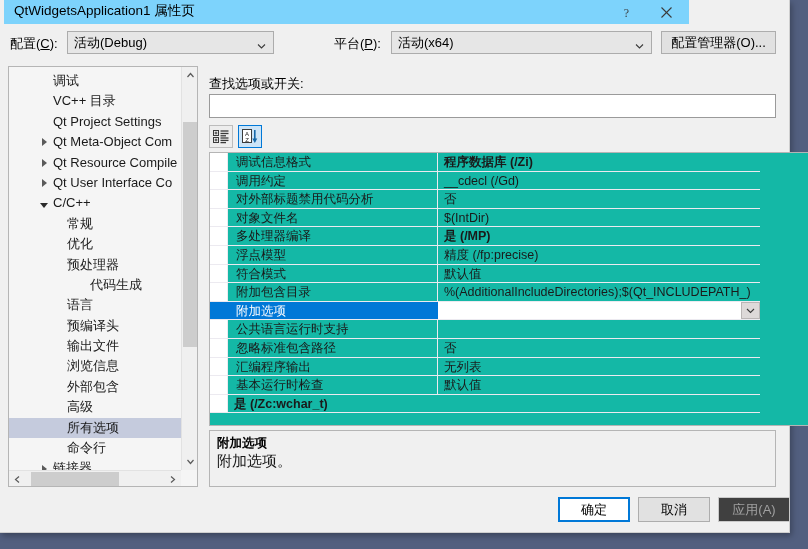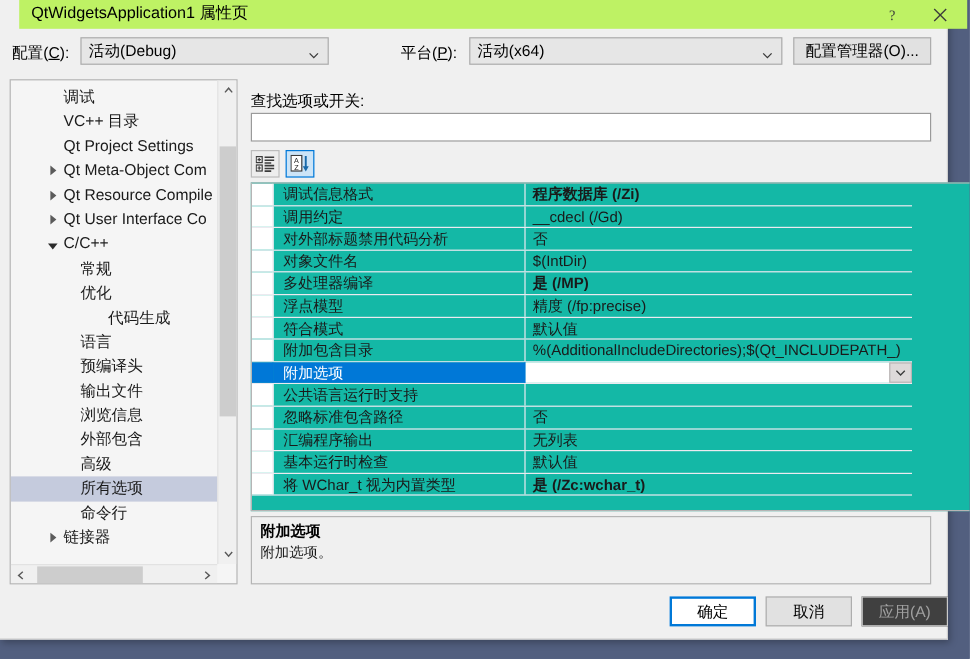--- a/index.html
+++ b/index.html
@@ -23,22 +23,22 @@
     position: absolute; left: 0; top: 0;
     width: 790px; height: 533px;
     background: #f0f0f0;
     border: 1px solid #cfcfcf;
     border-top: none; border-left: none;
     box-shadow: 2px 3px 6px rgba(0,0,0,0.28);
   }
 
   
   .titlebar {
-    position: absolute; left: 16px; top: 0; width: 790px; height: 24px;
-    background: #bef264;
+    position: absolute; left: 4px; top: 0; width: 685px; height: 24px;
+    background: #7dd3fc;
   }
   .title-text {
     position: absolute; left: 10px; top: 1px;
     font-size: 13.5px; color: #000000;
     line-height: 20px; white-space: nowrap;
   }
   .win-btn {
     position: absolute; top: 0; height: 24px; width: 34px;
     display: flex; align-items: center; justify-content: center;
     color: #3b3b3b; background: transparent;
@@ -246,21 +246,21 @@
     width: 567px; height: 57px;
     background: #f0f0f0;
     border: 1px solid #b5b5b5;
     padding: 4px 7px;
   }
   .desc-title {
     font-size: 12.5px; font-weight: bold; color: #000;
     line-height: 17px;
   }
   .desc-body {
-    font-size: 12px; color: #1a1a1a; line-height: 17px;
+    font-size: 15px; color: #1a1a1a; line-height: 17px;
   }
 
   
   .footer-btn {
     position: absolute; top: 497px;
     width: 72px; height: 25px;
     font-size: 13px;
     display: flex; align-items: center; justify-content: center;
     background: #e1e1e1;
     border: 1px solid #adadad;
@@ -357,20 +357,23 @@
             <span class="tw" style="left: 26px;">
               <span class="tri-open"></span>
             </span>
             <span class="lb" style="left: 44px;">C/C++</span>
           </div>
           <div class="tree-item">
             <span class="lb" style="left: 58px;">常规</span>
           </div>
           <div class="tree-item">
             <span class="lb" style="left: 58px;">优化</span>
+          </div>
+          <div class="tree-item">
+            <span class="lb" style="left: 58px;">预处理器</span>
           </div>
           <div class="tree-item">
             <span class="lb" style="left: 58px; margin-left: 23px;">代码生成</span>
           </div>
           <div class="tree-item">
             <span class="lb" style="left: 58px;">语言</span>
           </div>
           <div class="tree-item">
             <span class="lb" style="left: 58px;">预编译头</span>
           </div>
@@ -527,21 +530,20 @@
             <div class="name">汇编程序输出</div>
             <div class="value">无列表</div>
           </div>
           <div class="grid-row">
             <div class="gutter"></div>
             <div class="name">基本运行时检查</div>
             <div class="value">默认值</div>
           </div>
           <div class="grid-row">
             <div class="gutter"></div>
-            <div class="name">将 WChar_t 视为内置类型</div>
             <div class="value bold">是 (/Zc:wchar_t)</div>
           </div>
         </div>
 
       <div class="vsb" style="height:100%;">
         <div class="arr up">
           <svg width="9" height="9" viewBox="0 0 9 9">
               <polyline points="1.5,6 4.5,2.5 7.5,6" fill="none" stroke="#5a5a5a" stroke-width="1.2"></polyline>
             </svg>
         </div>

